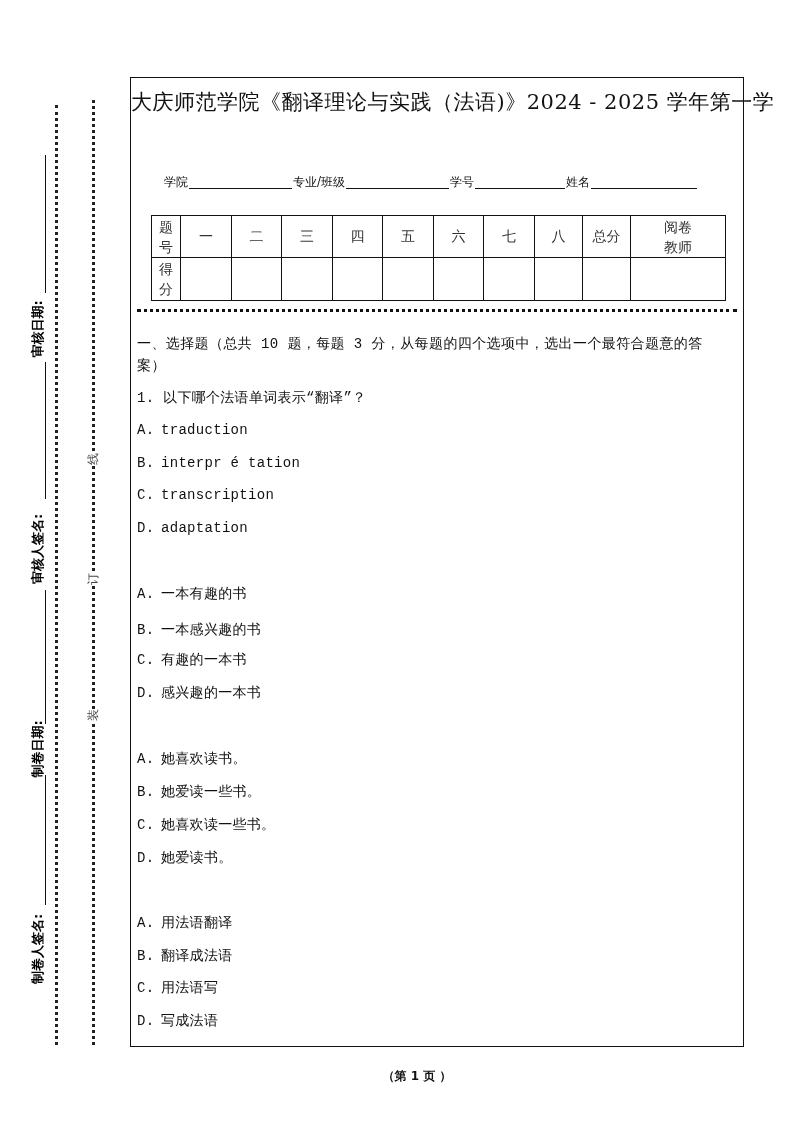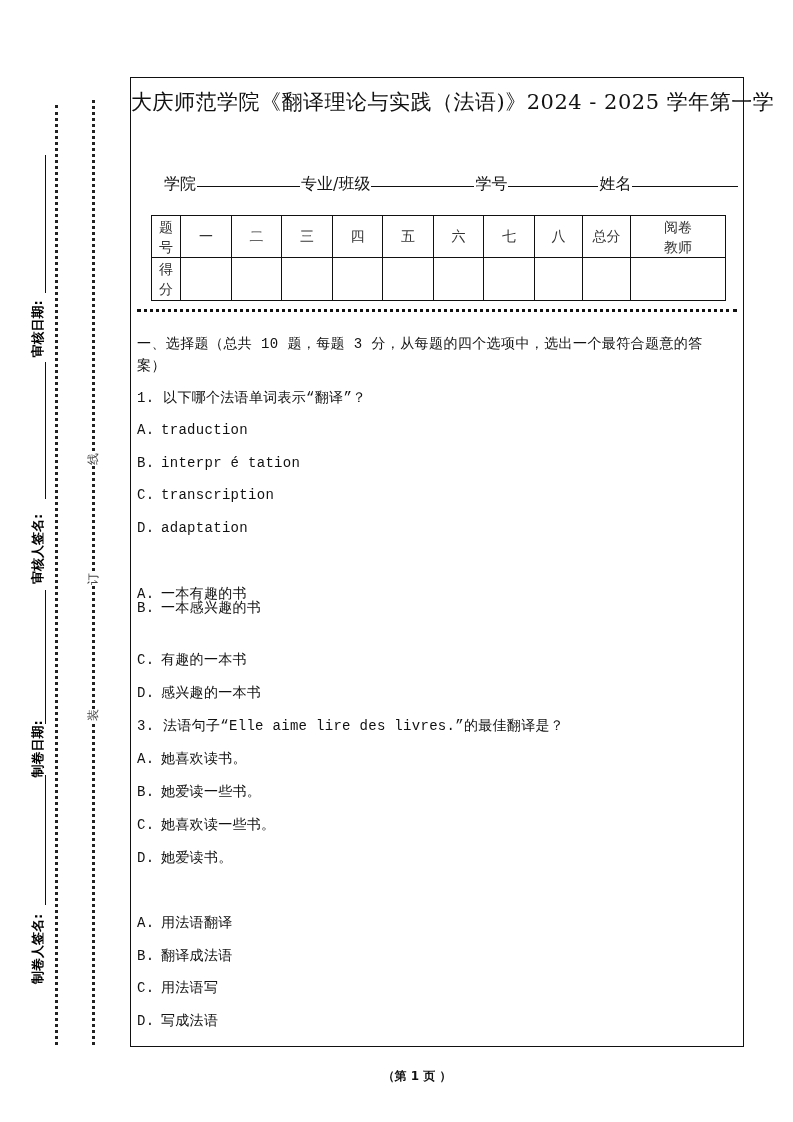--- a/index.html
+++ b/index.html
@@ -13,21 +13,21 @@
     .solid-line { position:absolute; width:0; border-left:1.2px solid #111; }
     .vlabel { position:absolute; font-family:"DejaVu Sans","Liberation Sans",sans-serif; font-weight:bold;
               font-size:13px; white-space:nowrap; transform-origin:center center; transform:rotate(-90deg); color:#000; }
     .bind-char { position:absolute; font-family:"DejaVu Serif","Liberation Serif",serif; font-size:12px;
                  color:#444; transform:rotate(-90deg); background:#fff; line-height:12px; padding:1px 0; }
 
     
     .exam-box { position:absolute; left:130px; top:77px; width:614px; height:970px; border:1.3px solid #111; box-sizing:border-box; }
     .title1 { position:absolute; left:0; right:0; top:10px; text-align:right; font-size:21px; letter-spacing:0.5px; white-space:nowrap; }
     .title2 { position:absolute; left:0; right:0; top:52px; text-align:center; font-size:19px; letter-spacing:1px; }
-    .info-row { position:absolute; left:33px; top:96px; font-size:16px; display:flex; align-items:flex-start; white-space:nowrap; }
+    .info-row { position:absolute; left:33px; top:96px; font-size:12px; display:flex; align-items:center; white-space:nowrap; }
     .info-row .blank { display:inline-block; border-bottom:1px solid #111; height:12px; margin:0 1px; }
 
     table.score { position:absolute; left:20px; top:137px; border-collapse:collapse; font-size:14px; }
     table.score td { border:1.2px solid #111; text-align:center; vertical-align:middle; padding:0; color:#333; }
     table.score tr.r1 td { height:41px; }
     table.score tr.r2 td { height:42px; }
     .stack { display:block; line-height:20px; }
 
     .sep-dots { position:absolute; left:6px; right:6px; top:231px; height:0; border-top:3px dotted #111; }
     .line { position:absolute; left:0; white-space:nowrap; font-size:14px; letter-spacing:0.3px; }
@@ -118,25 +118,24 @@
     <div>案）</div>
   </div>
 
   <div class="line mono" style="left:6px; top:311px;">1.  以下哪个法语单词表示“翻译”？</div>
   <div class="line mono" style="left:6px; top:344px;"><span class="lbl">A.</span><span>traduction</span></div>
   <div class="line mono" style="left:6px; top:377px;"><span class="lbl">B.</span><span>interpr é tation</span></div>
   <div class="line mono" style="left:6px; top:409px;"><span class="lbl">C.</span><span>transcription</span></div>
   <div class="line mono" style="left:6px; top:442px;"><span class="lbl">D.</span><span>adaptation</span></div>
 
   <div class="line mono" style="left:6px; top:507px;"><span class="lbl">A.</span><span>一本有趣的书</span></div>
-  <div class="line mono" style="left:6px; top:521px;"><span class="lbl">B.</span><span>一本感兴趣的书</span></div>
+  <div class="line mono" style="left:6px; top:543px;"><span class="lbl">B.</span><span>一本感兴趣的书</span></div>
   <div class="line mono" style="left:6px; top:573px;"><span class="lbl">C.</span><span>有趣的一本书</span></div>
   <div class="line mono" style="left:6px; top:606px;"><span class="lbl">D.</span><span>感兴趣的一本书</span></div>
 
-  <div class="line mono" style="left:6px; top:639px;">3.  法语句子“Elle aime lire des livres.”的最佳翻译是？</div>
   <div class="line mono" style="left:6px; top:672px;"><span class="lbl">A.</span><span>她喜欢读书。</span></div>
   <div class="line mono" style="left:6px; top:705px;"><span class="lbl">B.</span><span>她爱读一些书。</span></div>
   <div class="line mono" style="left:6px; top:738px;"><span class="lbl">C.</span><span>她喜欢读一些书。</span></div>
   <div class="line mono" style="left:6px; top:771px;"><span class="lbl">D.</span><span>她爱读书。</span></div>
 
   <div class="line mono" style="left:6px; top:836px;"><span class="lbl">A.</span><span>用法语翻译</span></div>
   <div class="line mono" style="left:6px; top:869px;"><span class="lbl">B.</span><span>翻译成法语</span></div>
   <div class="line mono" style="left:6px; top:901px;"><span class="lbl">C.</span><span>用法语写</span></div>
   <div class="line mono" style="left:6px; top:934px;"><span class="lbl">D.</span><span>写成法语</span></div>
 </div>

